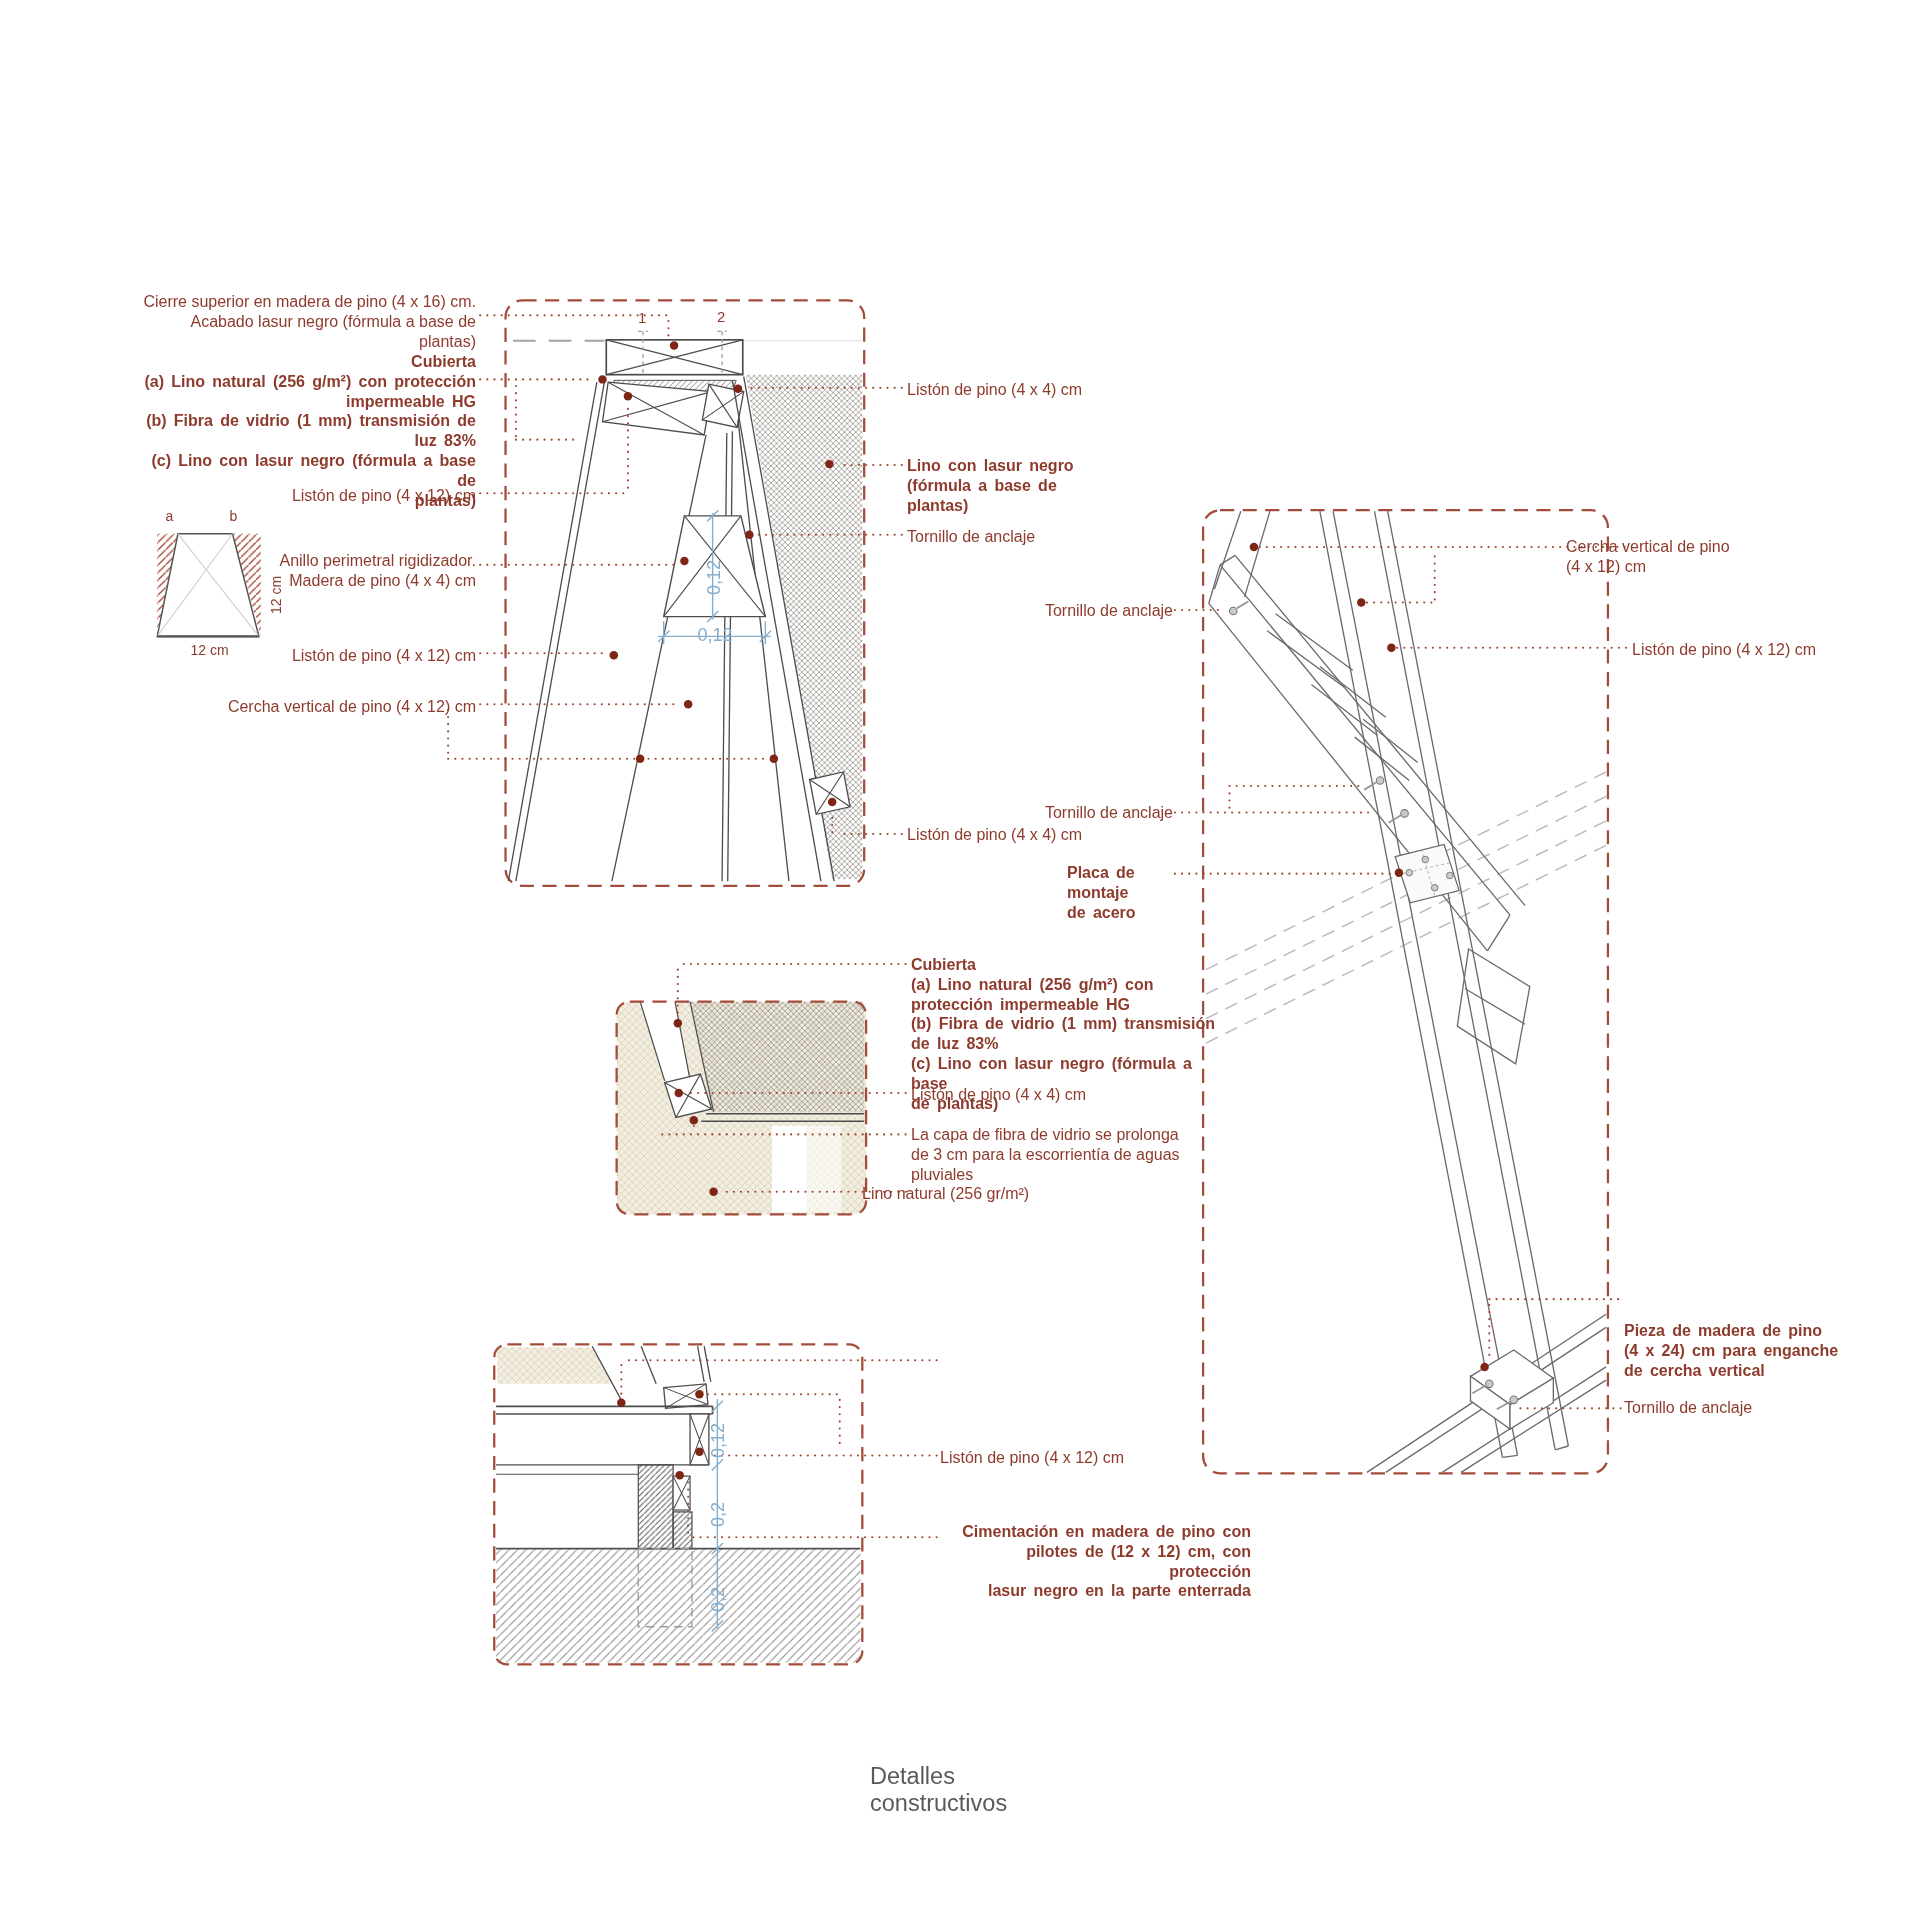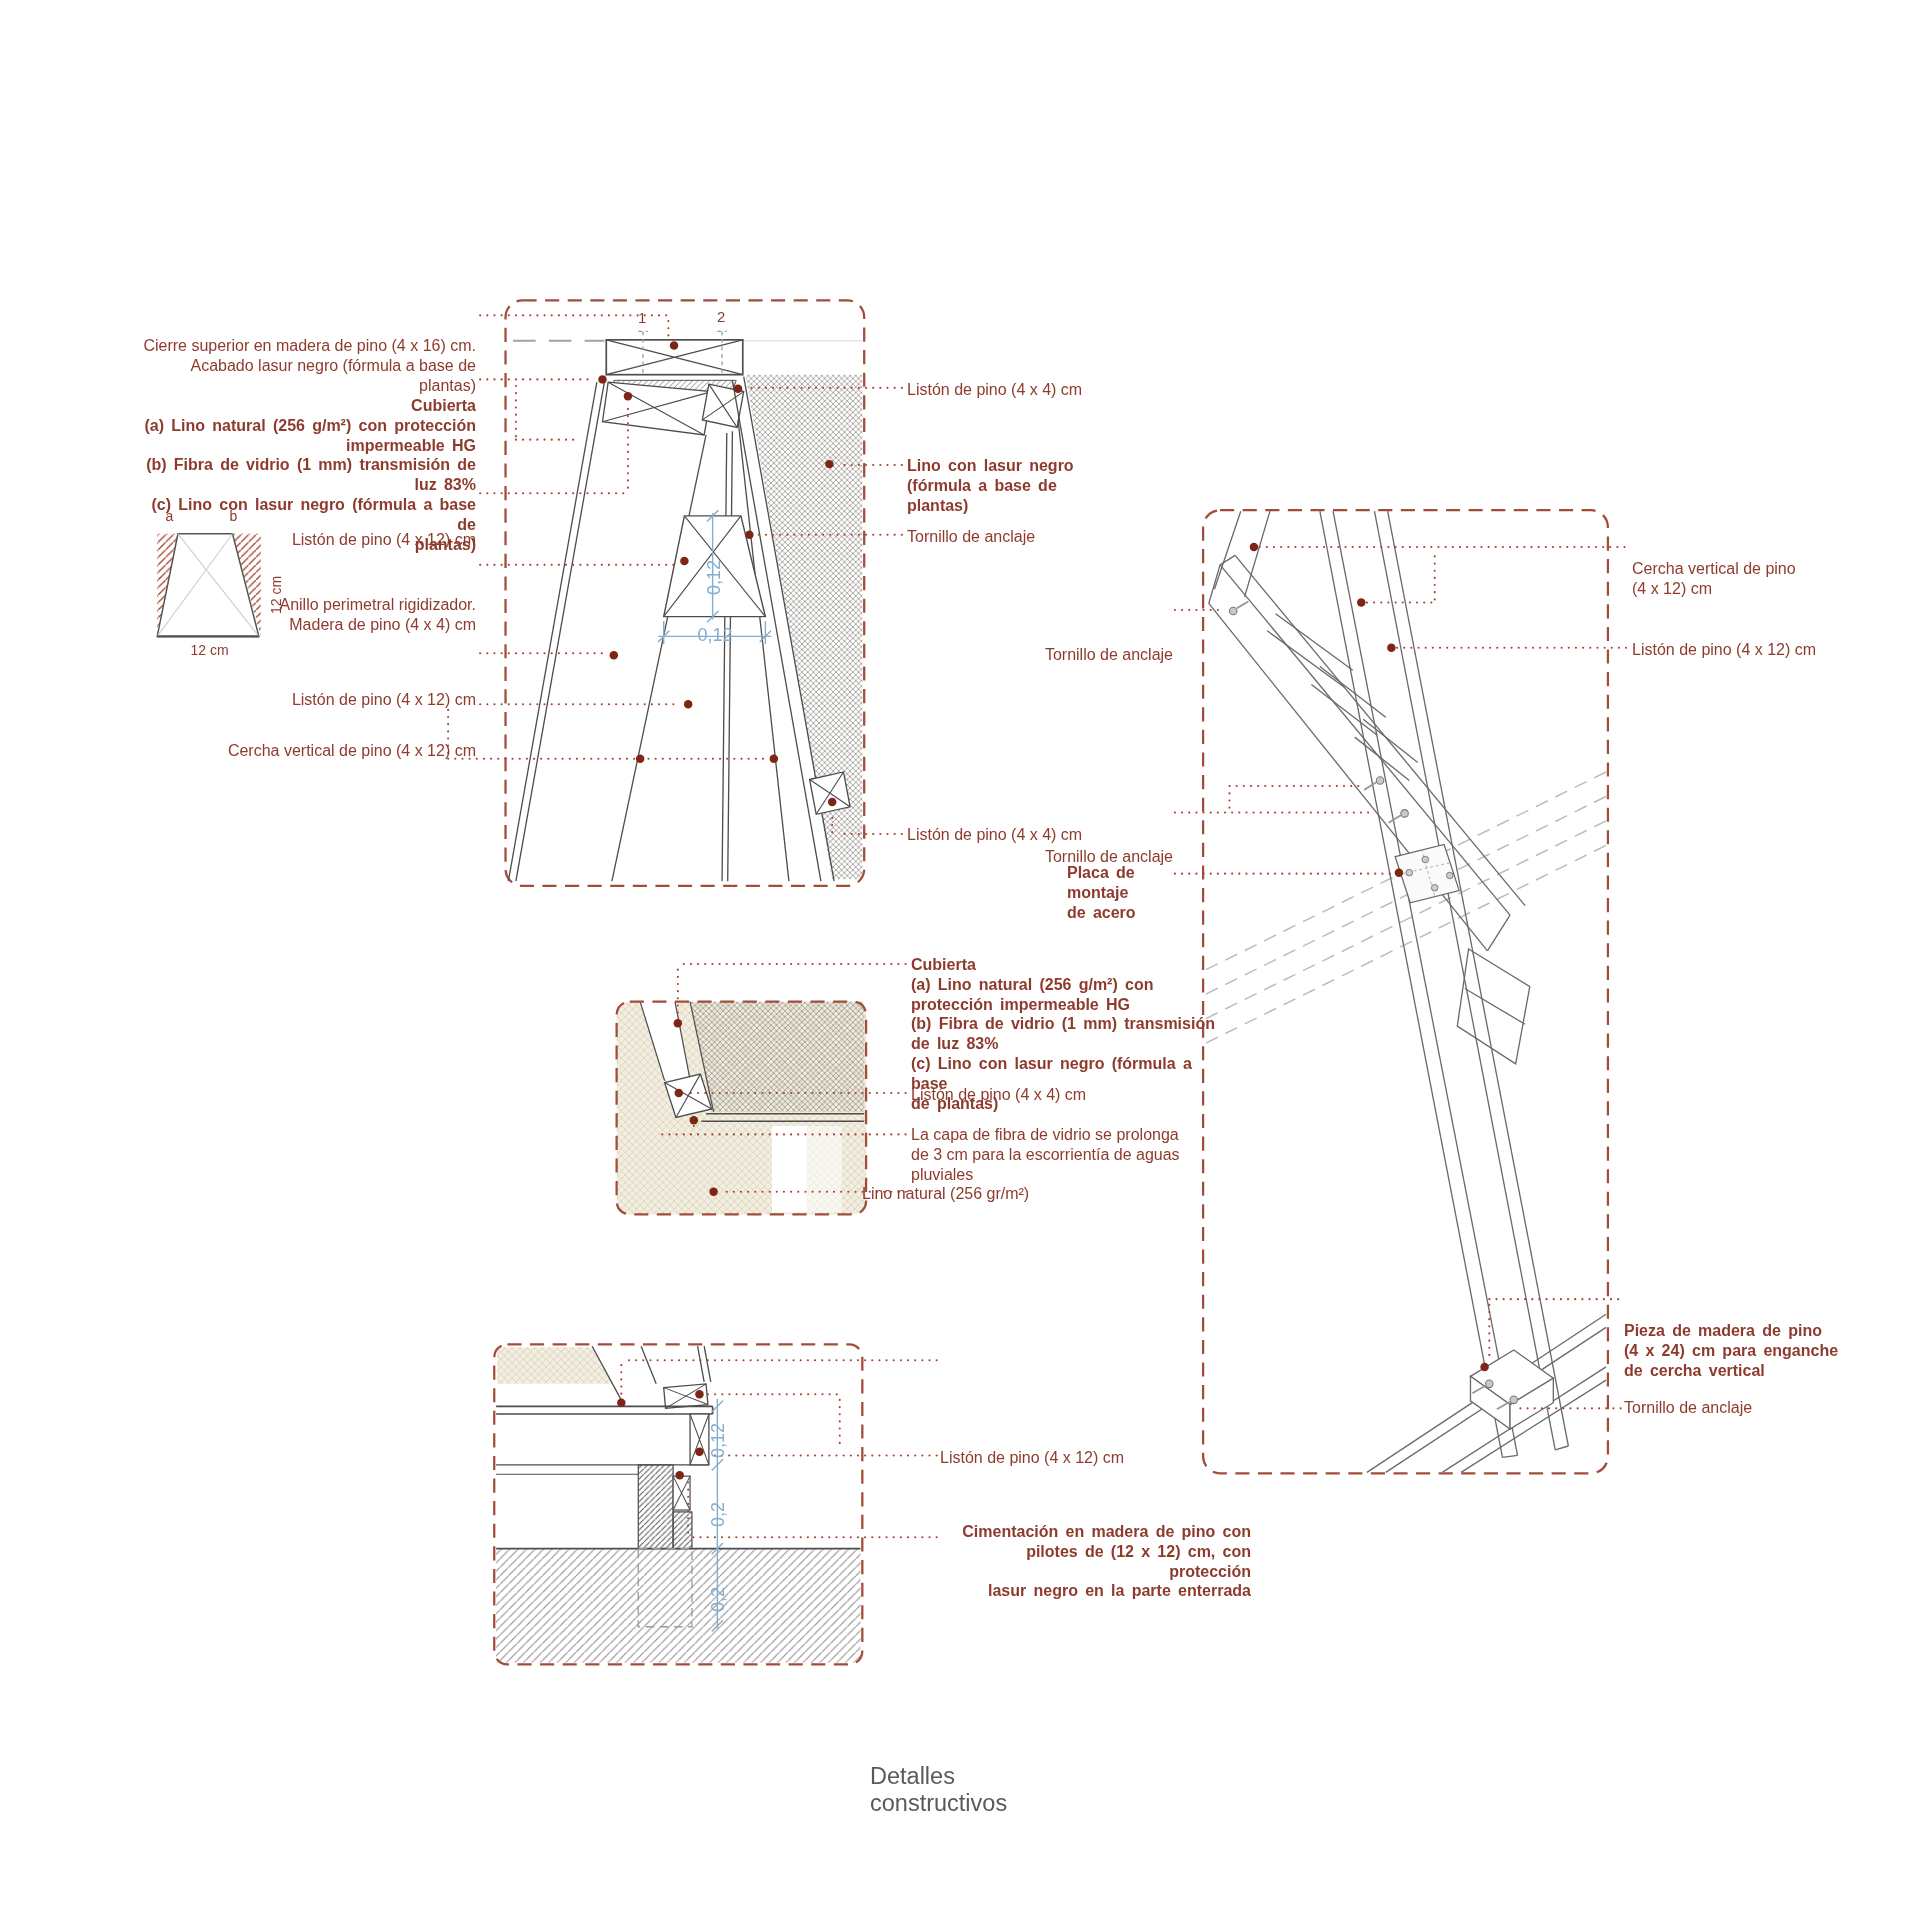--- a/index.html
+++ b/index.html
@@ -1,20 +1,20 @@
 <!DOCTYPE html>
 <html style="font-size:15px"><head>
 <meta charset="utf-8">
 <style>
   html,body{margin:0;padding:0;background:#ffffff;}
   #sheet{position:relative;width:1928px;height:1928px;background:#ffffff;overflow:hidden;
          font-family:"Liberation Sans",sans-serif;}
   #drawing{position:absolute;left:0;top:0;}
   .label{position:absolute;font-size:16px;line-height:1.24;color:#8e3b2d;white-space:pre-line;}
-  .r{text-align:right;margin-top:44px;}
+  .r{text-align:right;}
   .j{word-spacing:2.8px;font-weight:bold;}
   .dim{position:absolute;font-size:18px;color:#85aecd;white-space:nowrap;}
   .rot{transform:rotate(-90deg);transform-origin:0 0;}
   .marker{position:absolute;font-size:15px;color:#8e3b2d;}
   .small{font-size:14px;}
   #title{position:absolute;left:870px;top:1763px;width:226px;text-align:left;
          font-size:23.5px;color:#5a5a5a;}
 </style>
 </head>
 <body>
@@ -334,21 +334,21 @@
 pilotes de (12 x 12) cm, con protección
 lasur negro en la parte enterrada</div>
   <div class="dim rot" style="left:708px;top:1458px;">0,12</div>
   <div class="dim rot" style="left:708px;top:1527px;">0,2</div>
   <div class="dim rot" style="left:708px;top:1612px;">0,2</div>
 
   <div class="label r" style="left:975px;top:601px;width:198px;">Tornillo de anclaje</div>
   <div class="label r" style="left:975px;top:803px;width:198px;">Tornillo de anclaje</div>
   <div class="label j" style="left:1067px;top:863px;width:113px;">Placa de montaje
 de acero</div>
-  <div class="label" style="left:1632px;top:537px;width:198px;margin-top:22px;">Cercha vertical de pino
+  <div class="label" style="left:1566px;top:537px;width:198px;">Cercha vertical de pino
 (4 x 12) cm</div>
   <div class="label" style="left:1632px;top:640px;width:226px;">Listón de pino (4 x 12) cm</div>
   <div class="label j" style="left:1624px;top:1321px;width:231px;">Pieza de madera de pino
 (4 x 24) cm para enganche
 de cercha vertical</div>
   <div class="label" style="left:1624px;top:1398px;width:198px;">Tornillo de anclaje</div>
 
   <div id="title">Detalles constructivos</div>
 </div>
 

